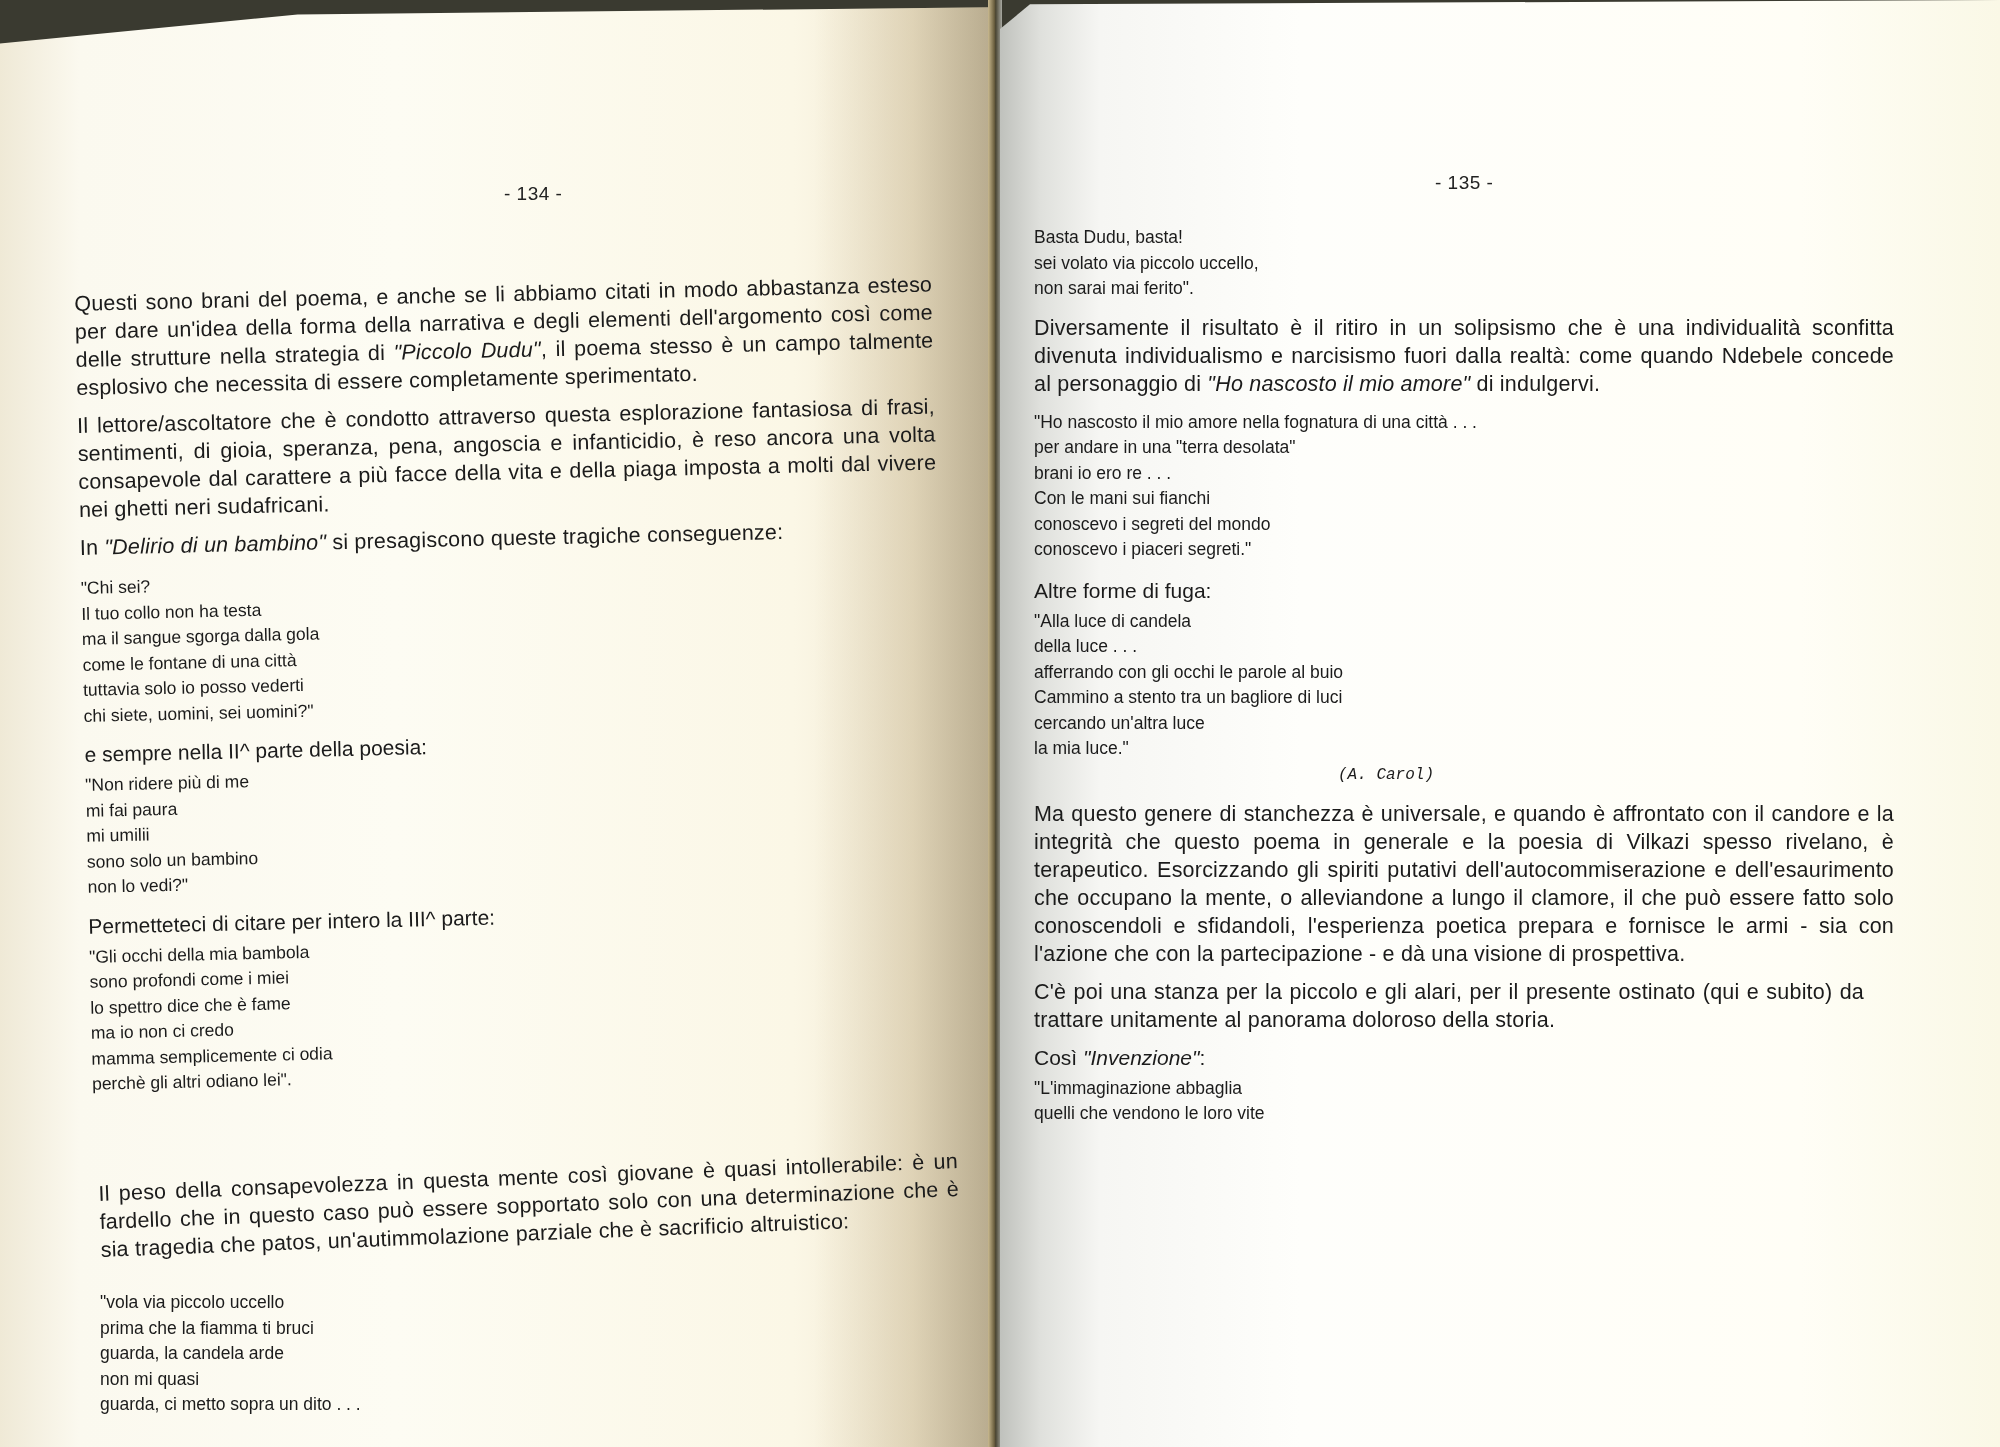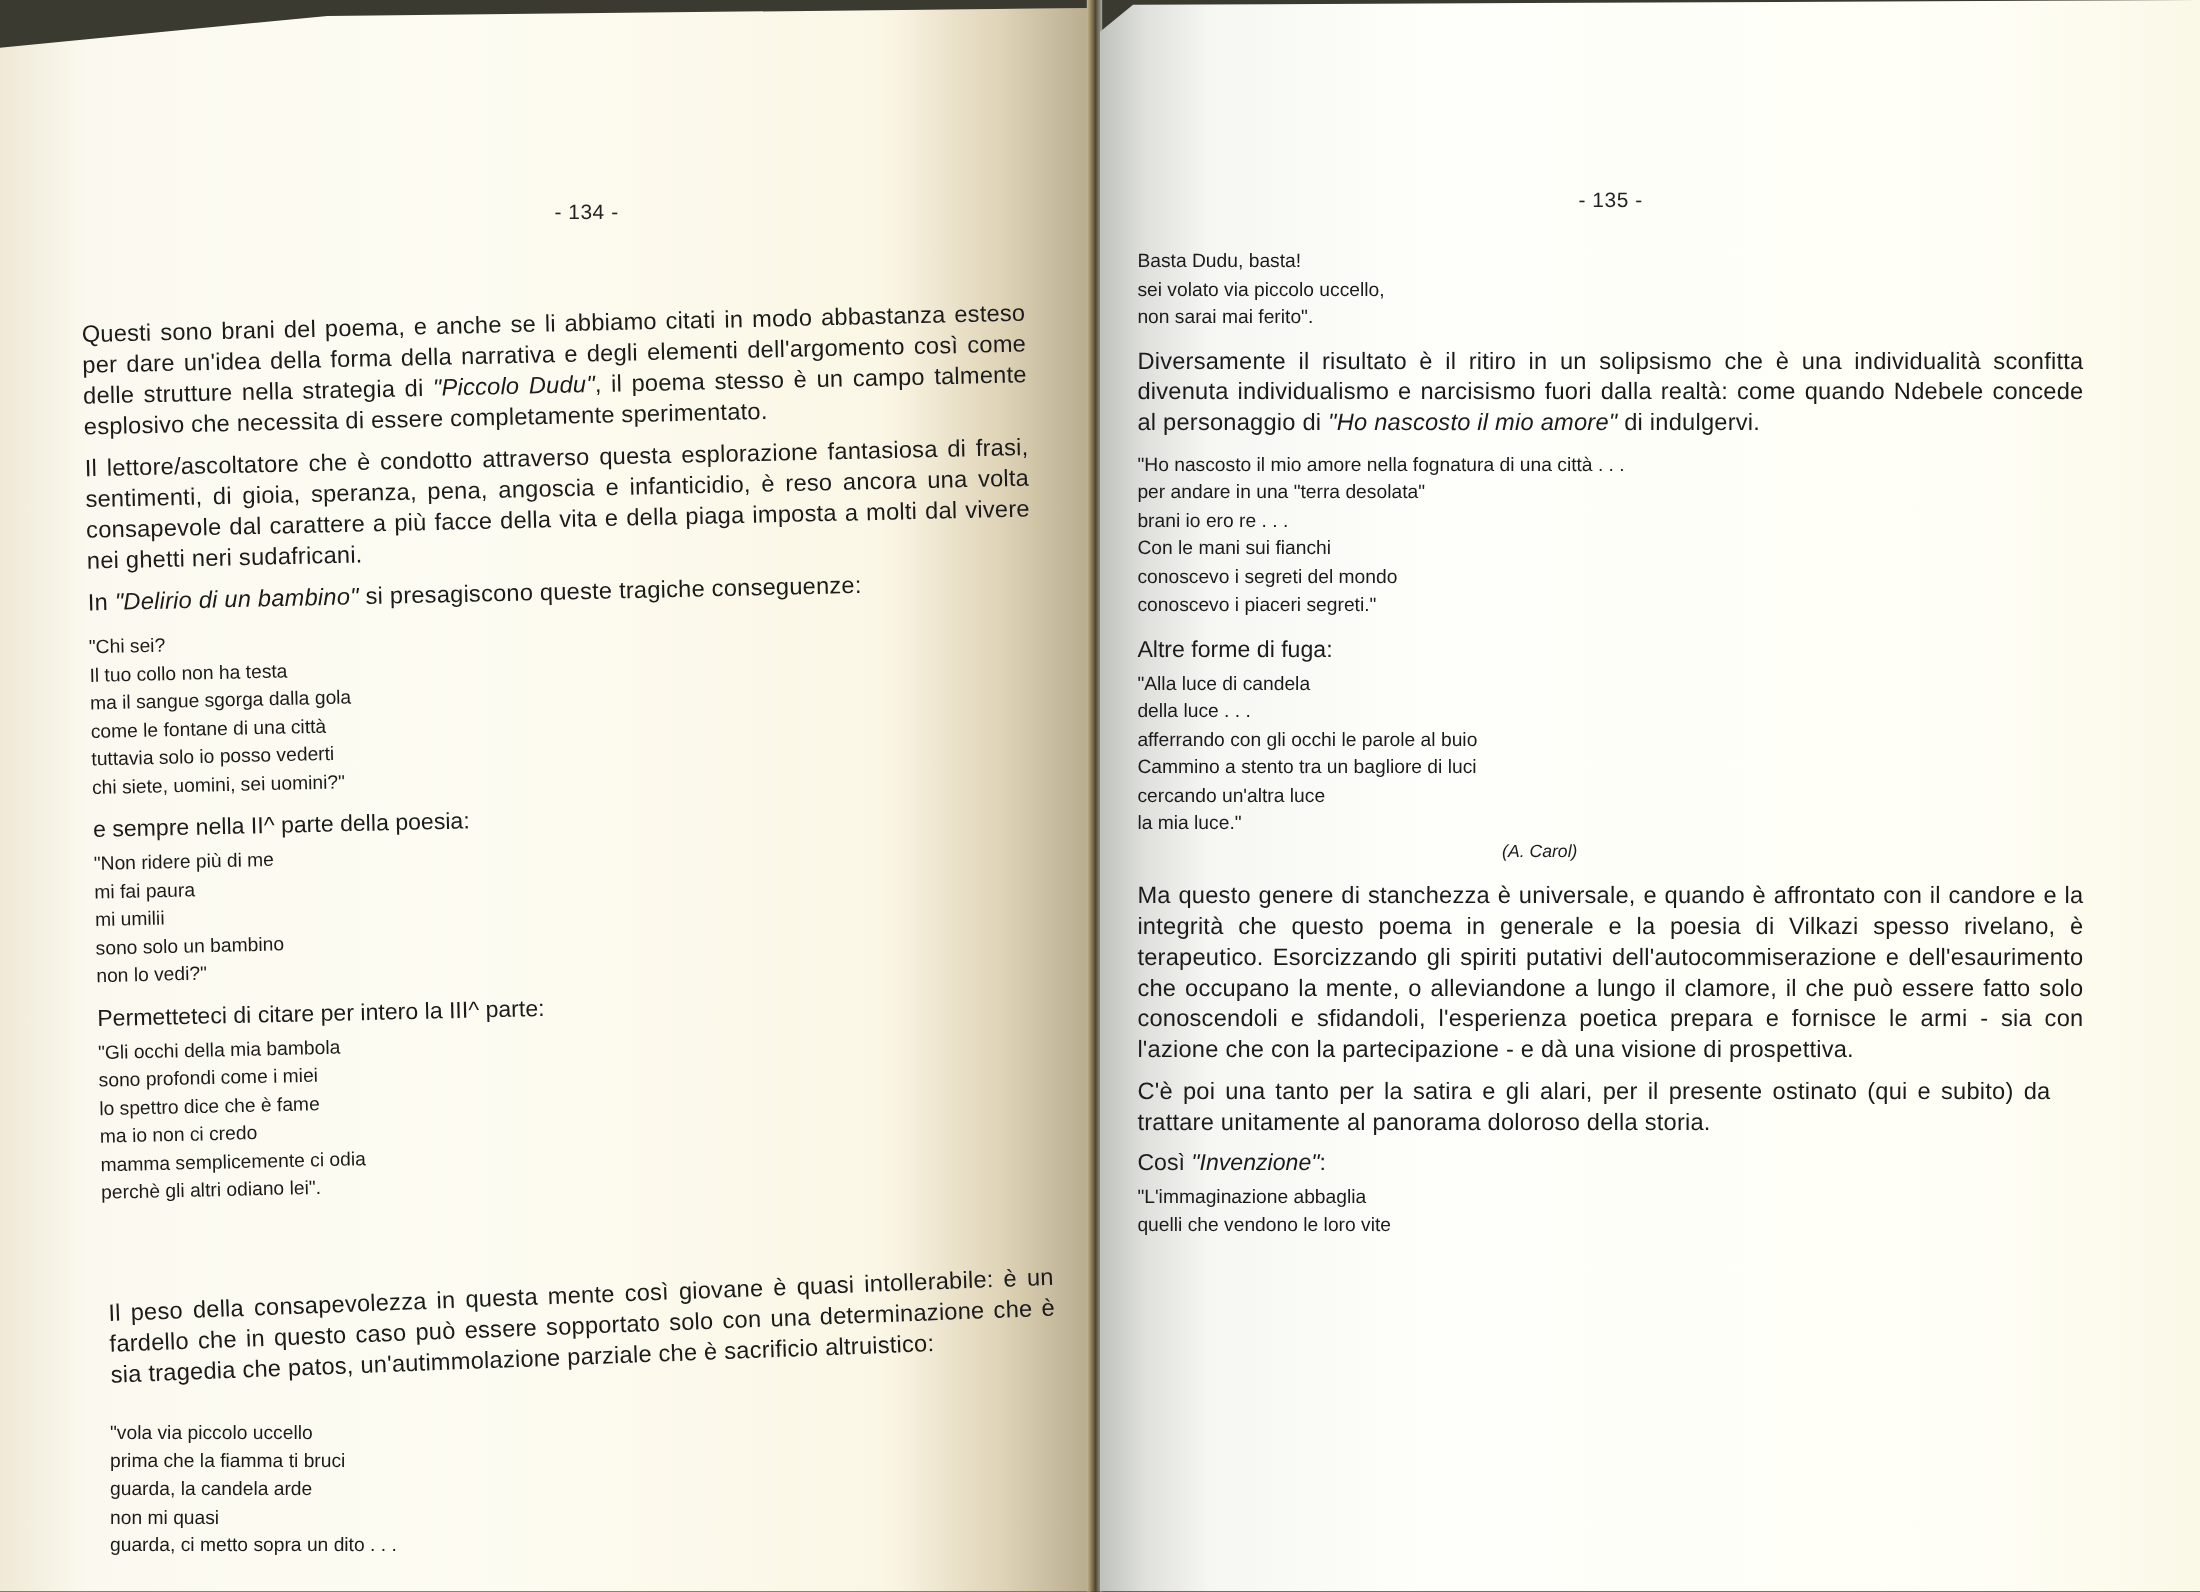--- a/index.html
+++ b/index.html
@@ -124,23 +124,23 @@
 
     <p class="intro" style="margin-top:14px;">Altre forme di fuga:</p>
     <div class="poem" style="margin-bottom:2px;">
       <div>"Alla luce di candela</div>
       <div>della luce . . .</div>
       <div>afferrando con gli occhi le parole al buio</div>
       <div>Cammino a stento tra un bagliore di luci</div>
       <div>cercando un'altra luce</div>
       <div>la mia luce."</div>
     </div>
-    <div class="attrib" style="width:400px;">(A. Carol)</div>
+    <div class="attrib" style="width:400px;font-family:Liberation Mono, monospace;">(A. Carol)</div>
 
     <p class="para">Ma questo genere di stanchezza è universale, e quando è affrontato con il candore e la integrità che questo poema in generale e la poesia di Vilkazi spesso rivelano, è terapeutico. Esorcizzando gli spiriti putativi dell'autocommiserazione e dell'esaurimento che occupano la mente, o alleviandone a lungo il clamore, il che può essere fatto solo conoscendoli e sfidandoli, l'esperienza poetica prepara e fornisce le armi - sia con l'azione che con la partecipazione - e dà una visione di prospettiva.</p>
-    <p class="para" style="width:830px;">C'è poi una tanto per la satira e gli alari, per il presente ostinato (qui e subito) da trattare unitamente al panorama doloroso della storia.</p>
+    <p class="para" style="width:830px;">C'è poi una stanza per la piccolo e gli alari, per il presente ostinato (qui e subito) da trattare unitamente al panorama doloroso della storia.</p>
     <p class="intro"><span>Così </span><i>"Invenzione"</i><span>:</span></p>
     <div class="poem">
       <div>"L'immaginazione abbaglia</div>
       <div>quelli che vendono le loro vite</div>
     </div>
   </div>
 </div>
 
 </body></html>

